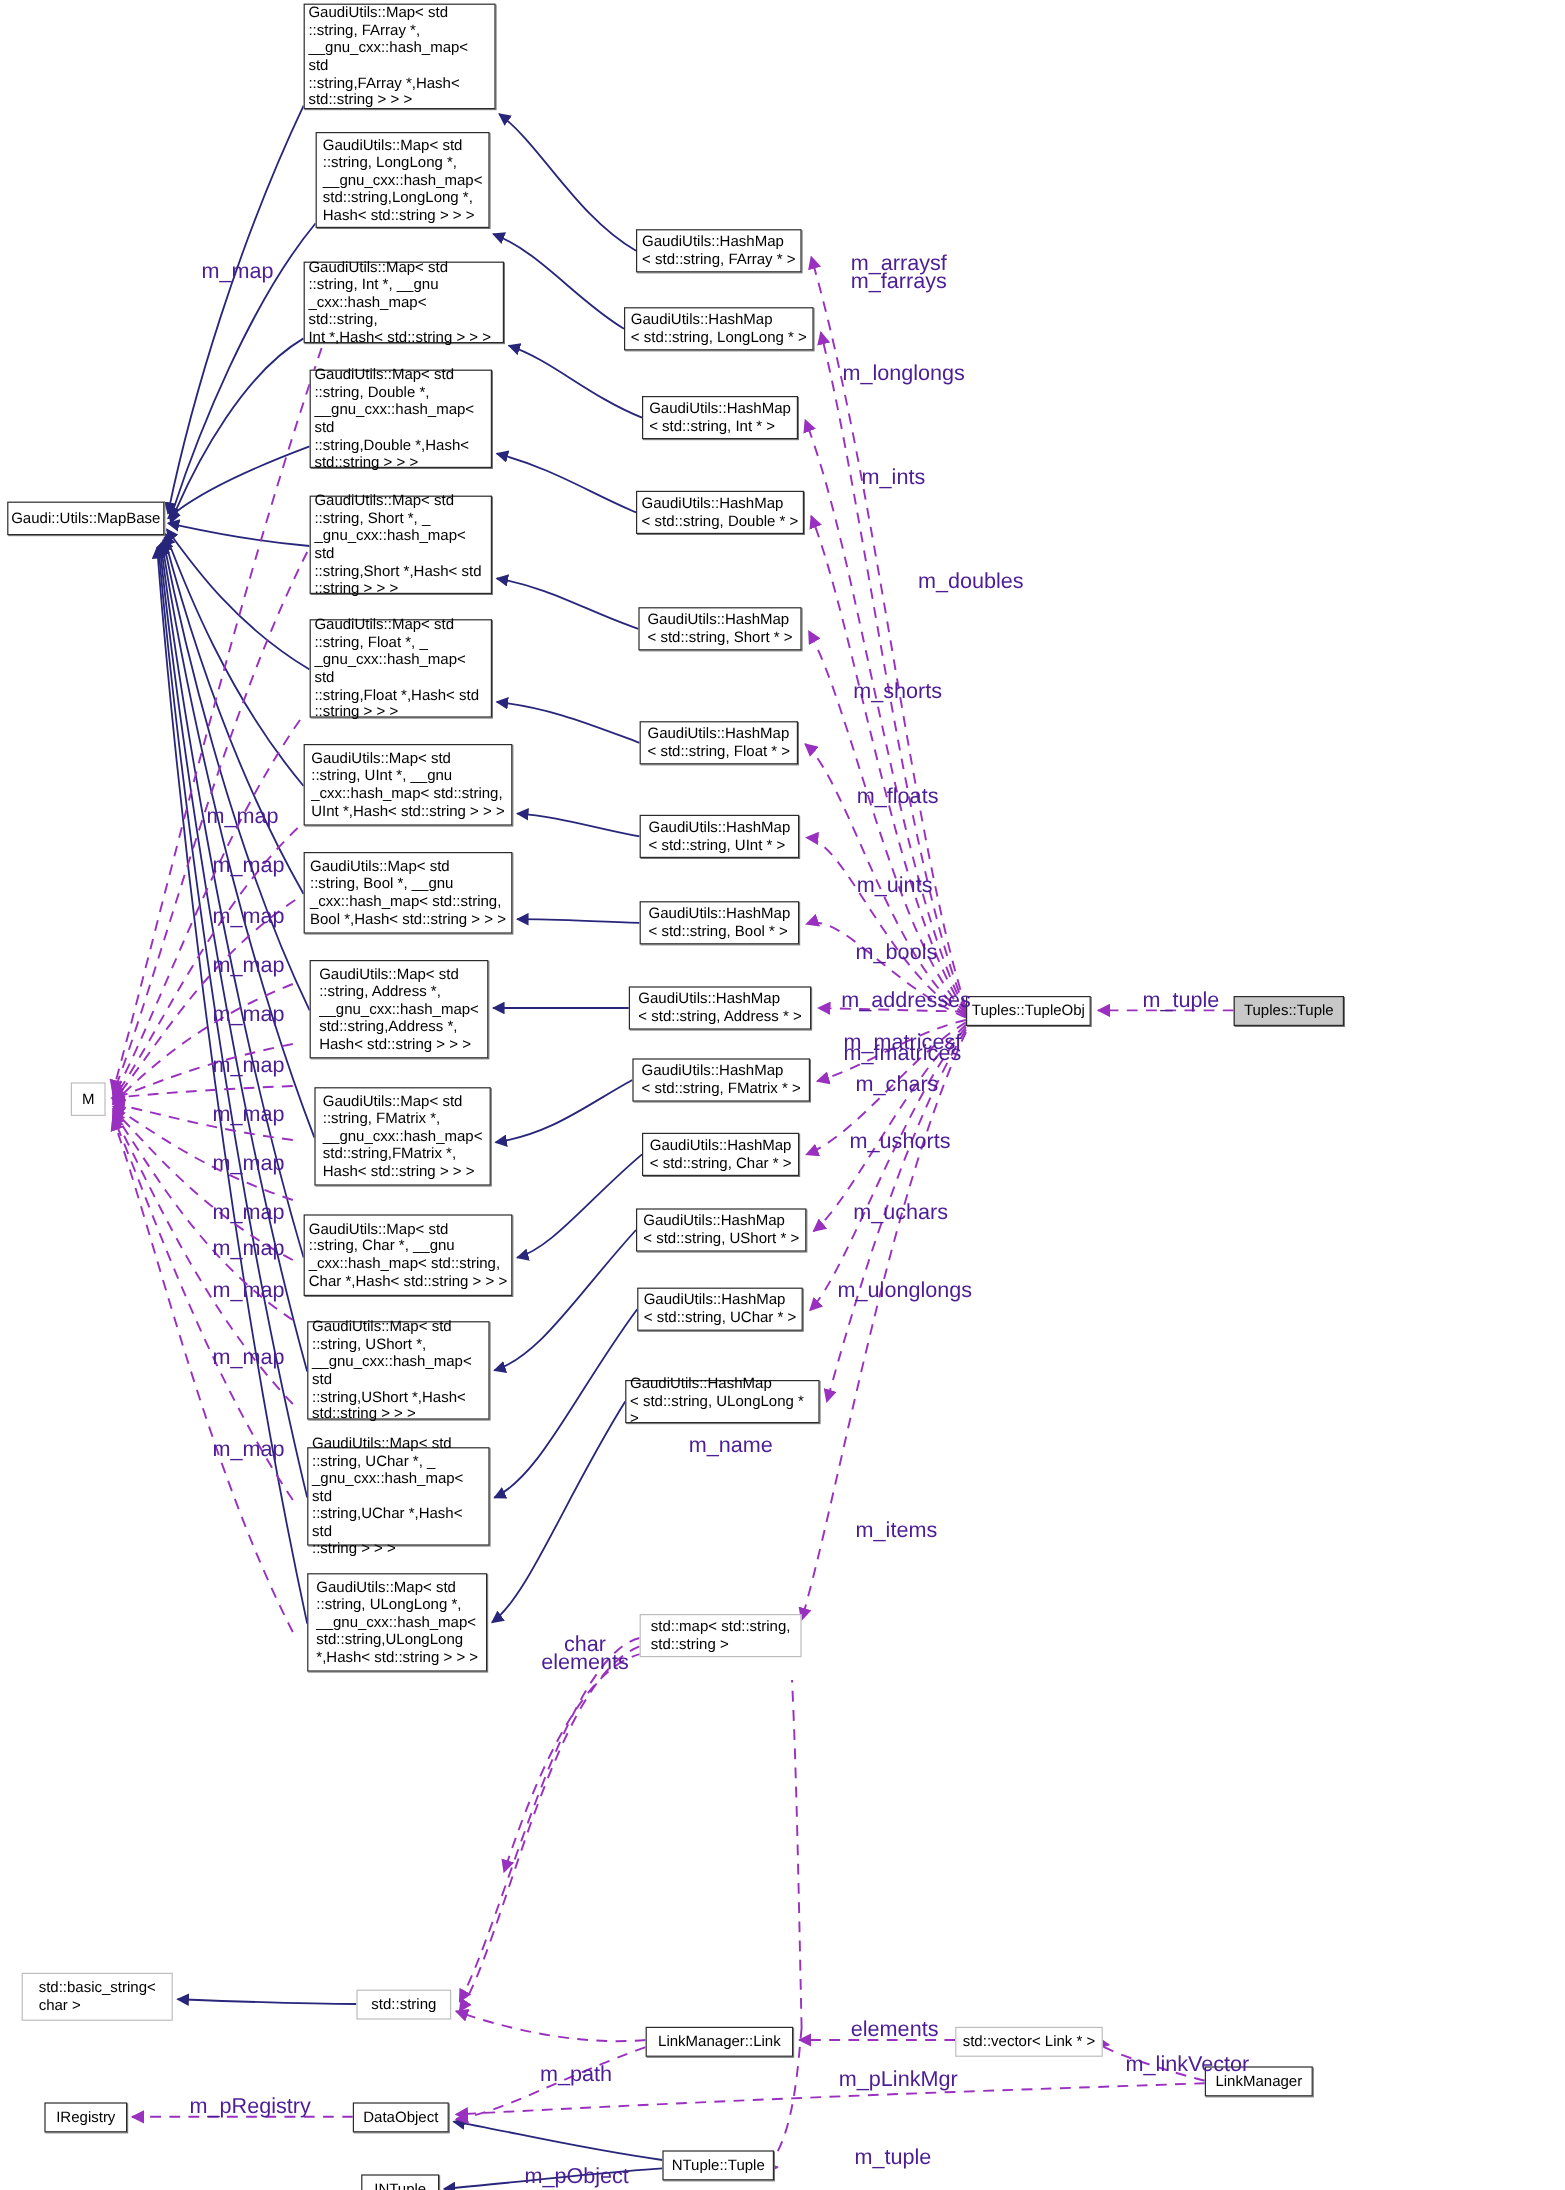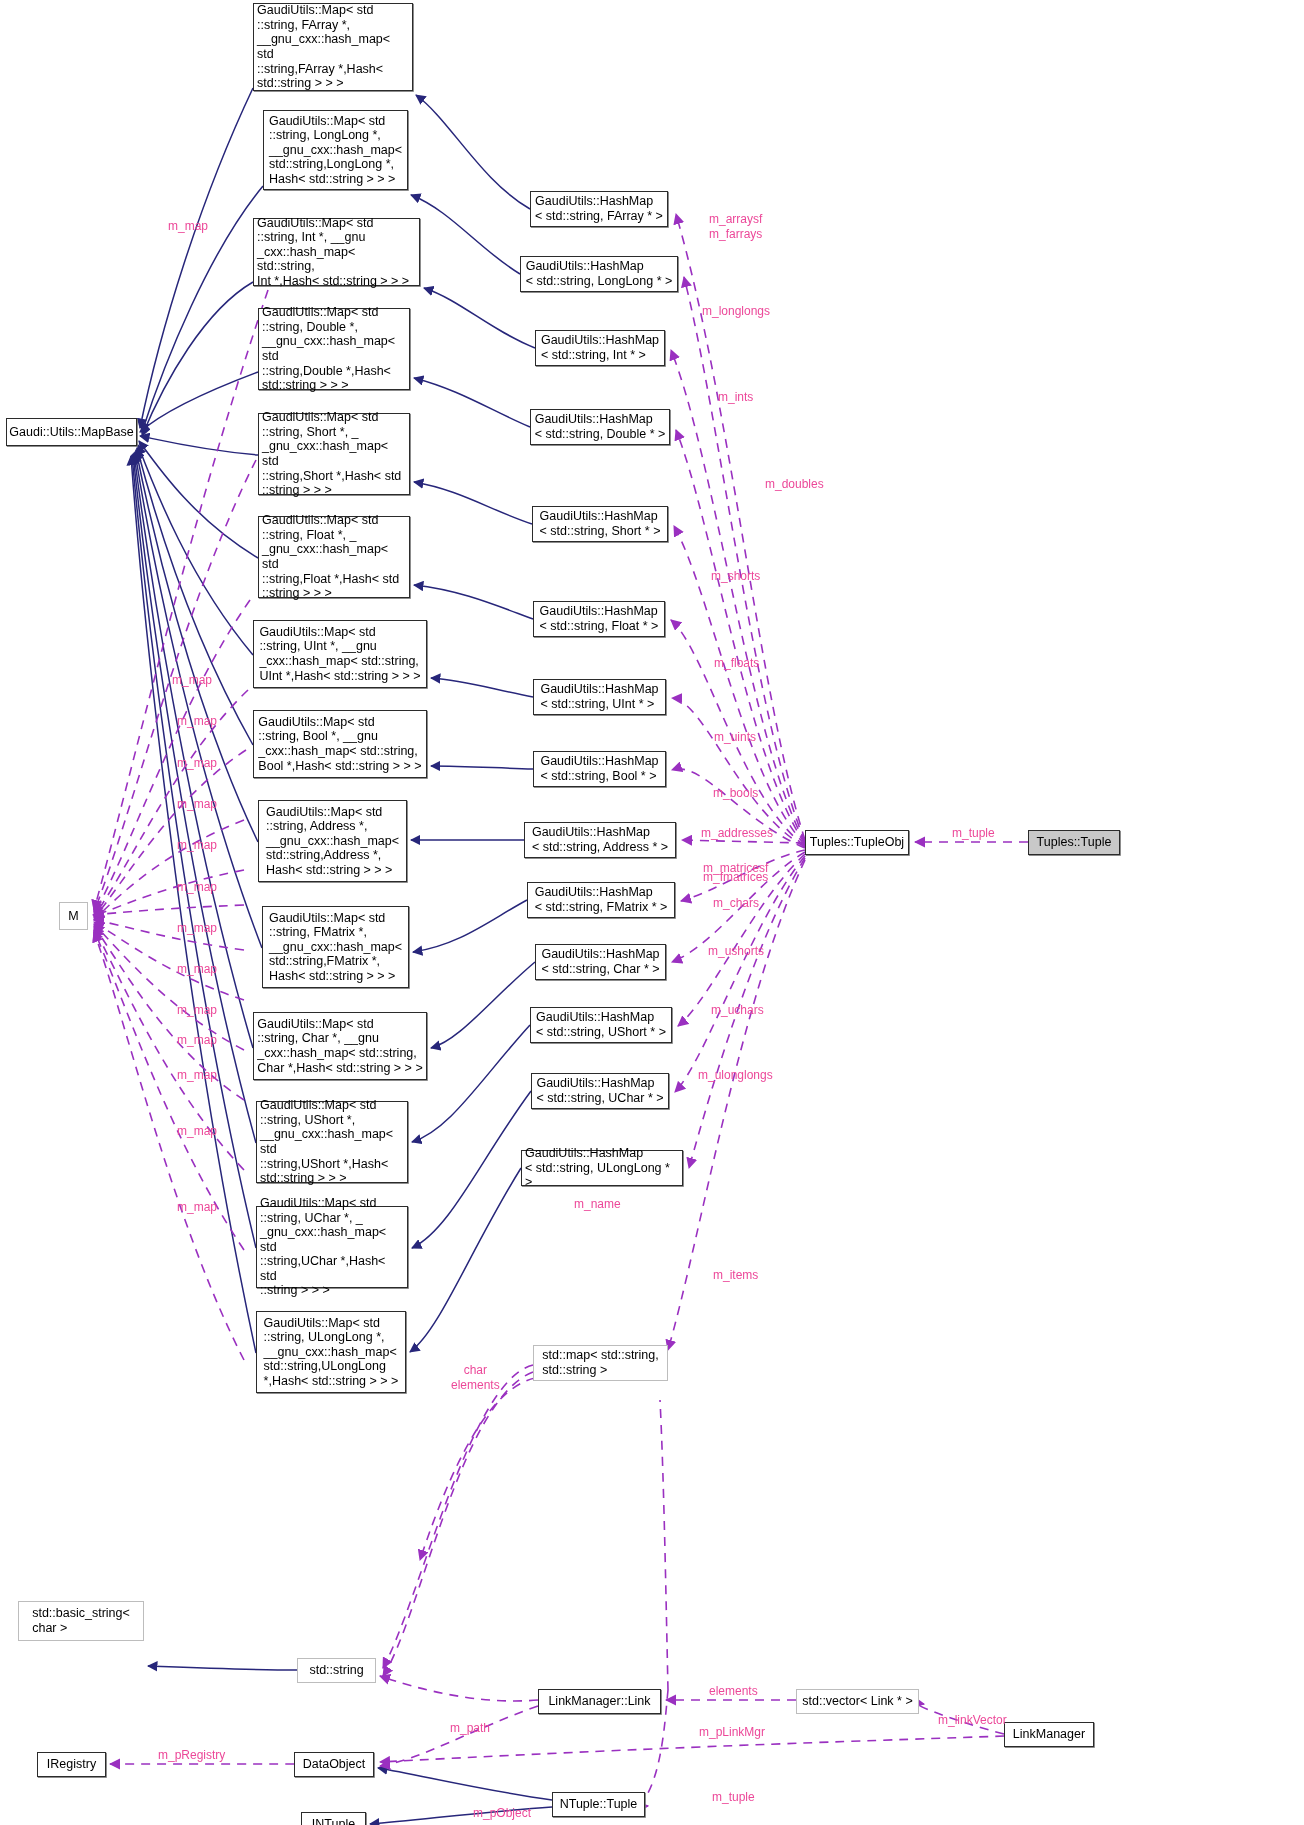--- a/index.html
+++ b/index.html
@@ -22,22 +22,22 @@
     white-space:pre-line;
     padding:2px 3px;
   }
   .node.thick{border:1.6px solid #2b2b2b;box-shadow:0.8px 0.8px 0 #707070;}
   .node.light{border:1px solid #bdbdbd;}
   .node.filled{background:#c8c8c8;border:1.6px solid #2b2b2b;box-shadow:0.8px 0.8px 0 #707070;}
   .node.tiny{font-size:12.5px;}
 
   .edgelabel{
     position:absolute;
-    font-size:12px;
-    color:#ec4899;
+    font-size:18px;
+    color:#4c1d95;
     white-space:pre-line;
     text-align:center;
     line-height:14.6px;
     background:transparent;
   }
 </style>
 </head>
 <body>
 
 <div id="canvas">
@@ -238,21 +238,21 @@
 &lt; std::string, ULongLong * &gt;</div>
 
   <div class="node thick" style="left:6px;top:418px;width:131px;height:28px;">Gaudi::Utils::MapBase</div>
   <div class="node light tiny" style="left:59px;top:902px;width:29px;height:28px;">M</div>
 
   <div class="node thick" style="left:805px;top:830px;width:104px;height:25px;">Tuples::TupleObj</div>
   <div class="node filled" style="left:1028px;top:830px;width:92px;height:25px;">Tuples::Tuple</div>
 
   <div class="node light" style="left:533px;top:1345px;width:135px;height:36px;">std::map&lt; std::string,
 std::string &gt;</div>
-  <div class="node light" style="left:18px;top:1601px;width:126px;height:40px;">std::basic_string&lt;
+  <div class="node light" style="left:18px;top:1644px;width:126px;height:40px;">std::basic_string&lt;
 char &gt;</div>
   <div class="node light" style="left:297px;top:1658px;width:79px;height:25px;">std::string</div>
   <div class="node thick" style="left:37px;top:1752px;width:69px;height:25px;">IRegistry</div>
   <div class="node thick" style="left:294px;top:1752px;width:80px;height:25px;">DataObject</div>
   <div class="node thick" style="left:301px;top:1812px;width:65px;height:25px;">INTuple</div>
   <div class="node thick" style="left:538px;top:1689px;width:123px;height:25px;">LinkManager::Link</div>
   <div class="node thick" style="left:552px;top:1792px;width:93px;height:25px;">NTuple::Tuple</div>
   <div class="node light" style="left:796px;top:1689px;width:123px;height:25px;">std::vector&lt; Link * &gt;</div>
   <div class="node thick" style="left:1004px;top:1722px;width:90px;height:25px;">LinkManager</div>
 
@@ -287,20 +287,20 @@
   <div class="edgelabel" style="left:177px;top:1068px;">m_map</div>
   <div class="edgelabel" style="left:177px;top:1124px;">m_map</div>
   <div class="edgelabel" style="left:177px;top:1200px;">m_map</div>
 
   <div class="edgelabel" style="left:574px;top:1197px;">m_name</div>
   <div class="edgelabel" style="left:713px;top:1268px;">m_items</div>
   <div class="edgelabel" style="left:451px;top:1363px;">char
 elements</div>
   <div class="edgelabel" style="left:952px;top:826px;">m_tuple</div>
   <div class="edgelabel" style="left:450px;top:1721px;">m_path</div>
-  <div class="edgelabel" style="left:437px;top:1806px;margin-left:36px;">m_pObject</div>
+  <div class="edgelabel" style="left:437px;top:1806px;">m_pObject</div>
   <div class="edgelabel" style="left:158px;top:1748px;">m_pRegistry</div>
   <div class="edgelabel" style="left:709px;top:1684px;">elements</div>
   <div class="edgelabel" style="left:699px;top:1725px;">m_pLinkMgr</div>
   <div class="edgelabel" style="left:938px;top:1713px;">m_linkVector</div>
   <div class="edgelabel" style="left:712px;top:1790px;">m_tuple</div>
 
 </div>
 
 </body></html>

